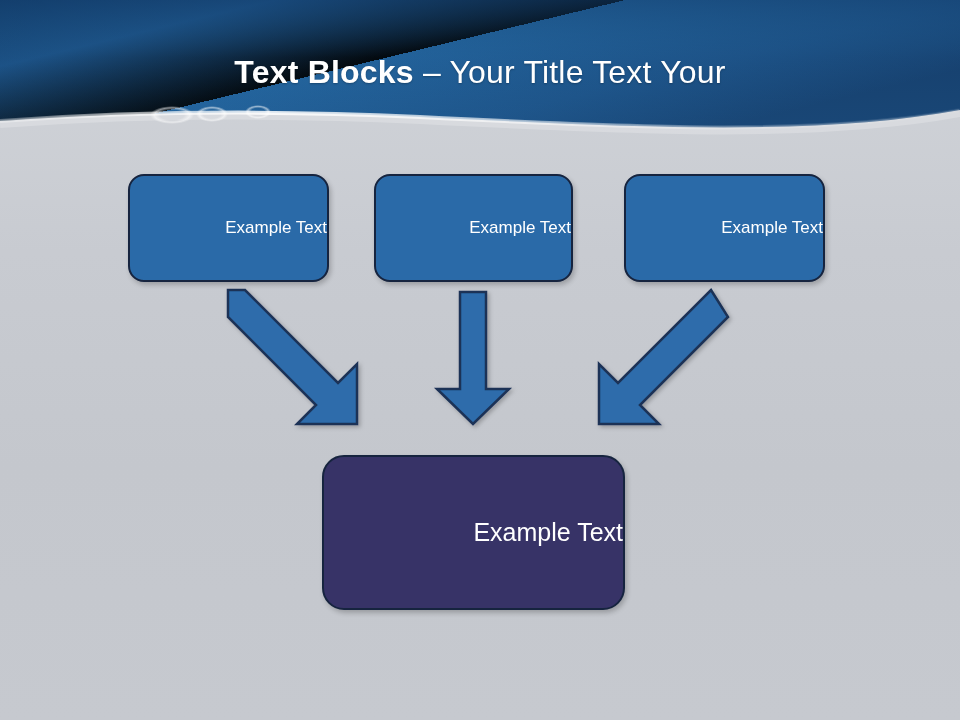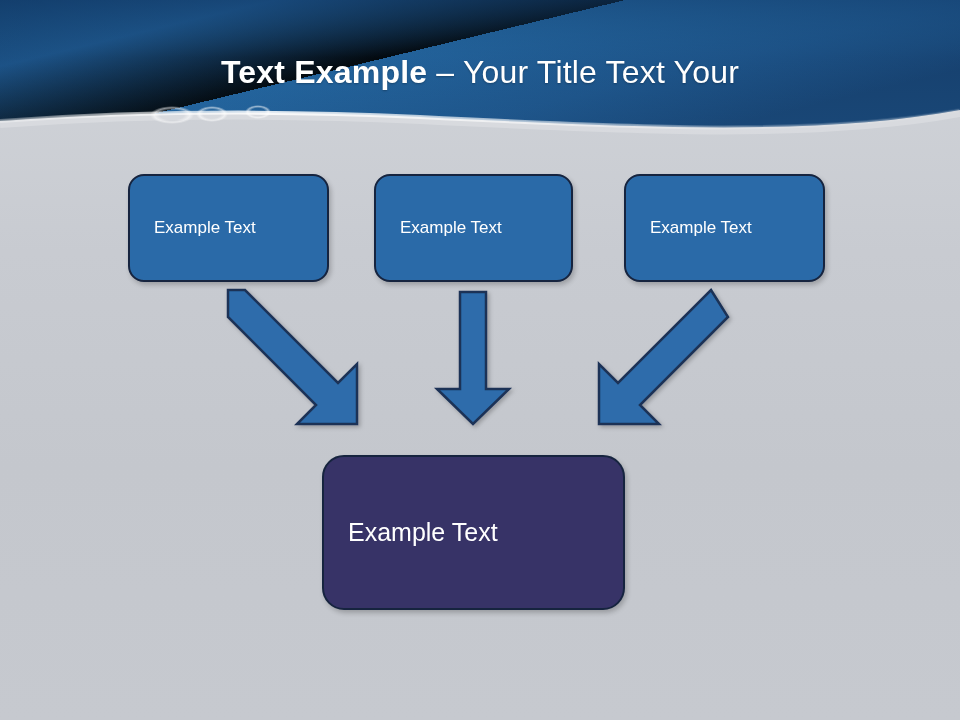--- a/index.html
+++ b/index.html
@@ -42,21 +42,21 @@
   #title .light { font-weight: normal; }
 
   
   .box {
     position: absolute;
     box-sizing: border-box;
     border-radius: 16px;
     border: 2px solid #16243f;
     display: flex;
     align-items: center;
-    justify-content: flex-start;
+    justify-content: flex-end;
     color: #ffffff;
     text-align: center;
     box-shadow: 2px 3px 5px rgba(0,0,0,0.22);
     padding-left: 24px;
   }
   .box-top {
     background: #2a6aa8;
     font-size: 17px;
     height: 108px;
     top: 174px;
@@ -130,21 +130,21 @@
 
       <path d="M0,121 C110,113 250,109 420,117 C640,128 820,136 960,110" fill="none" stroke="url(#edgeGlow)" stroke-width="4"></path>
       <path d="M0,124 C110,116 250,112 420,120 C640,131 820,139 960,113" fill="none" stroke="#ffffff" stroke-opacity="0.22" stroke-width="8"></path>
 
       <ellipse cx="172" cy="115" rx="22" ry="9" fill="url(#bub)"></ellipse>
       <ellipse cx="212" cy="114" rx="16" ry="8" fill="url(#bub)"></ellipse>
       <ellipse cx="258" cy="112" rx="13" ry="7" fill="url(#bub)"></ellipse>
     </svg>
 
     <div id="title">
-      <span class="bold">Text Example</span><span class="light"> – </span><span class="light">Your Title Text Your</span>
+      <span class="bold">Text Blocks</span><span class="light"> – </span><span class="light">Your Title Text Your</span>
     </div>
   </div>
 
   <svg id="arrows" viewBox="0 0 960 720" xmlns="http://www.w3.org/2000/svg">
     <defs>
       <linearGradient id="arwGrad" x1="0" y1="0" x2="1" y2="1">
         <stop offset="0%" stop-color="#3276b4"></stop>
         <stop offset="50%" stop-color="#2a68a4"></stop>
         <stop offset="100%" stop-color="#24608f"></stop>
       </linearGradient>

